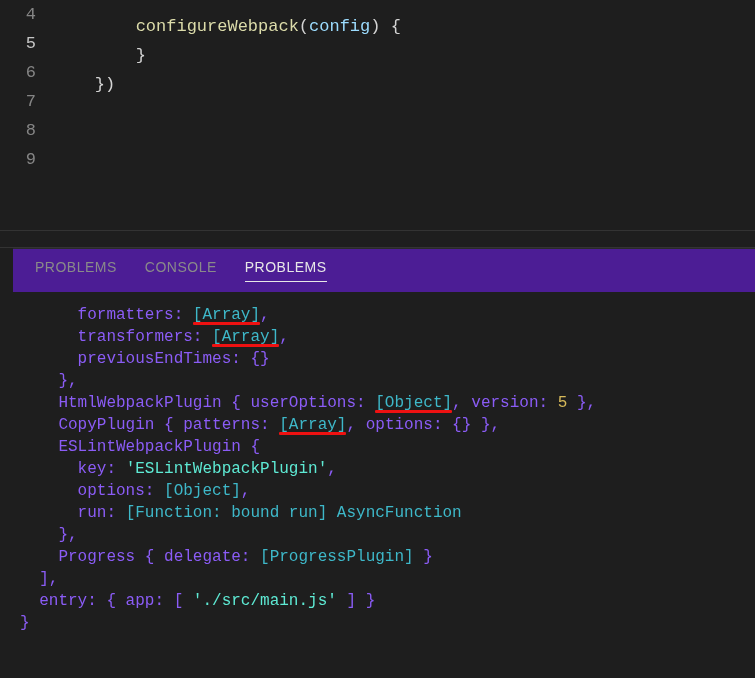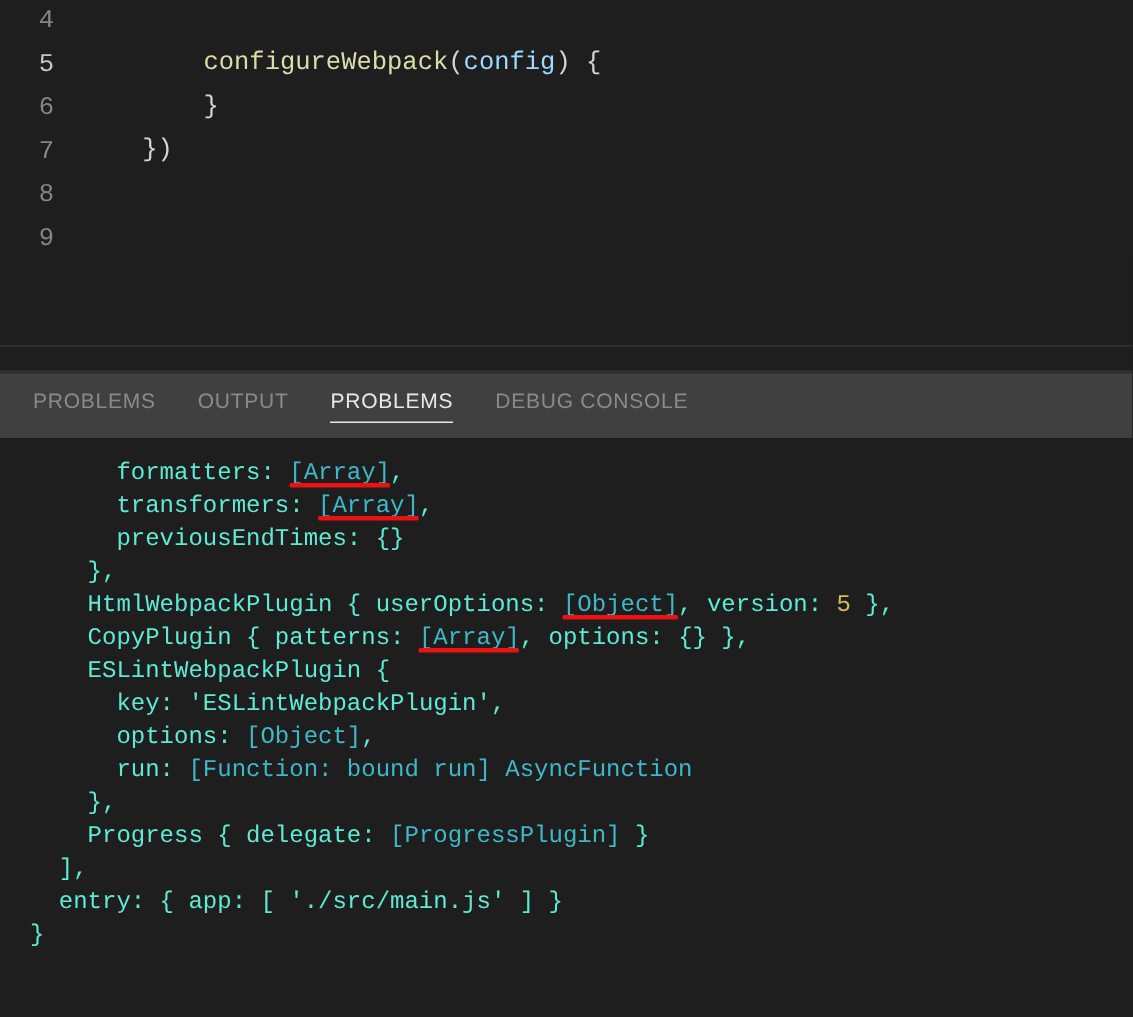--- a/index.html
+++ b/index.html
@@ -26,21 +26,20 @@
   }
   .gutter-line {
     height: 29px;
     line-height: 29px;
     font-size: 17px;
   }
   .gutter-line.active { color: #c6c6c6; }
   .code {
     flex: 1;
     padding-top: 12px;
-    margin-top: 16px;
   }
   .code-line {
     height: 29px;
     line-height: 29px;
     white-space: pre;
     font-size: 17px;
     position: relative;
   }
   .tok-fn { color: #dcdcaa; }
   .tok-var { color: #9cdcfe; }
@@ -68,40 +67,41 @@
     border-bottom: 1px solid #333;
   }
   .panel-tabs {
     display: flex;
     gap: 28px;
     padding: 10px 22px 10px 22px;
     font-family: -apple-system, BlinkMacSystemFont, "Segoe UI", sans-serif;
     font-size: 14px;
     letter-spacing: 0.5px;
     color: #8a8a8a;
-    background: #404040;
+    background: #4c1d95;
     border-top: 1px solid #2a2a2a;
+    margin-left: 13px;
   }
   .panel-tab { cursor: pointer; padding-bottom: 6px; }
   .panel-tab.active {
     color: #e7e7e7;
     border-bottom: 1px solid #e7e7e7;
   }
   .terminal {
     padding: 12px 20px 0 20px;
     font-size: 16px;
     line-height: 22px;
     white-space: pre;
     color: #d4d4d4;
     font-family: "SF Mono", Monaco, Menlo, Consolas, "Courier New", monospace;
   }
   .t-cyan { color: #3eb8c9; }
   .t-teal { color: #5eead4; }
   .t-yellow { color: #d7ba5a; }
-  .t-white { color: #5eead4; }
+  .t-white { color: #8b5cf6; }
   .t-red-ul { position: relative; }
   .t-red-ul::after {
     content:"";
     position:absolute; left:0; right:0; bottom:-1px;
     height:3px; background:#e11; border-radius:1px;
   }
 </style>
 </head>
 <body>
 
@@ -119,18 +119,17 @@
       <div class="code-line">        <span class="tok-punc">}</span></div>
       <div class="code-line">    <span class="tok-punc">})</span></div>
       <div class="code-line"></div>
     </div>
 </div>
 
 <div class="panel-divider"></div>
 
 <div class="panel-tabs" id="panel-tabs">
     <div class="panel-tab">PROBLEMS</div>
-    <div class="panel-tab">OUTPUT</div>
+    <div class="panel-tab">CONSOLE</div>
     <div class="panel-tab active">PROBLEMS</div>
-    <div class="panel-tab">DEBUG CONSOLE</div>
   </div>
 
 <div class="terminal" id="terminal"><div><span class="t-white">      formatters: </span><span class="t-cyan t-red-ul">[Array]</span><span class="t-white">,</span></div><div><span class="t-white">      transformers: </span><span class="t-cyan t-red-ul">[Array]</span><span class="t-white">,</span></div><div><span class="t-white">      previousEndTimes: {}</span></div><div><span class="t-white">    },</span></div><div><span class="t-white">    HtmlWebpackPlugin { userOptions: </span><span class="t-cyan t-red-ul">[Object]</span><span class="t-white">, version: </span><span class="t-yellow">5</span><span class="t-white"> },</span></div><div><span class="t-white">    CopyPlugin { patterns: </span><span class="t-cyan t-red-ul">[Array]</span><span class="t-white">, options: {} },</span></div><div><span class="t-white">    ESLintWebpackPlugin {</span></div><div><span class="t-white">      key: </span><span class="t-teal">'ESLintWebpackPlugin'</span><span class="t-white">,</span></div><div><span class="t-white">      options: </span><span class="t-cyan">[Object]</span><span class="t-white">,</span></div><div><span class="t-white">      run: </span><span class="t-cyan">[Function: bound run] AsyncFunction</span></div><div><span class="t-white">    },</span></div><div><span class="t-white">    Progress { delegate: </span><span class="t-cyan">[ProgressPlugin]</span><span class="t-white"> }</span></div><div><span class="t-white">  ],</span></div><div><span class="t-white">  entry: { app: [ </span><span class="t-teal">'./src/main.js'</span><span class="t-white"> ] }</span></div><div><span class="t-white">}</span></div></div>
 
 </body></html>

